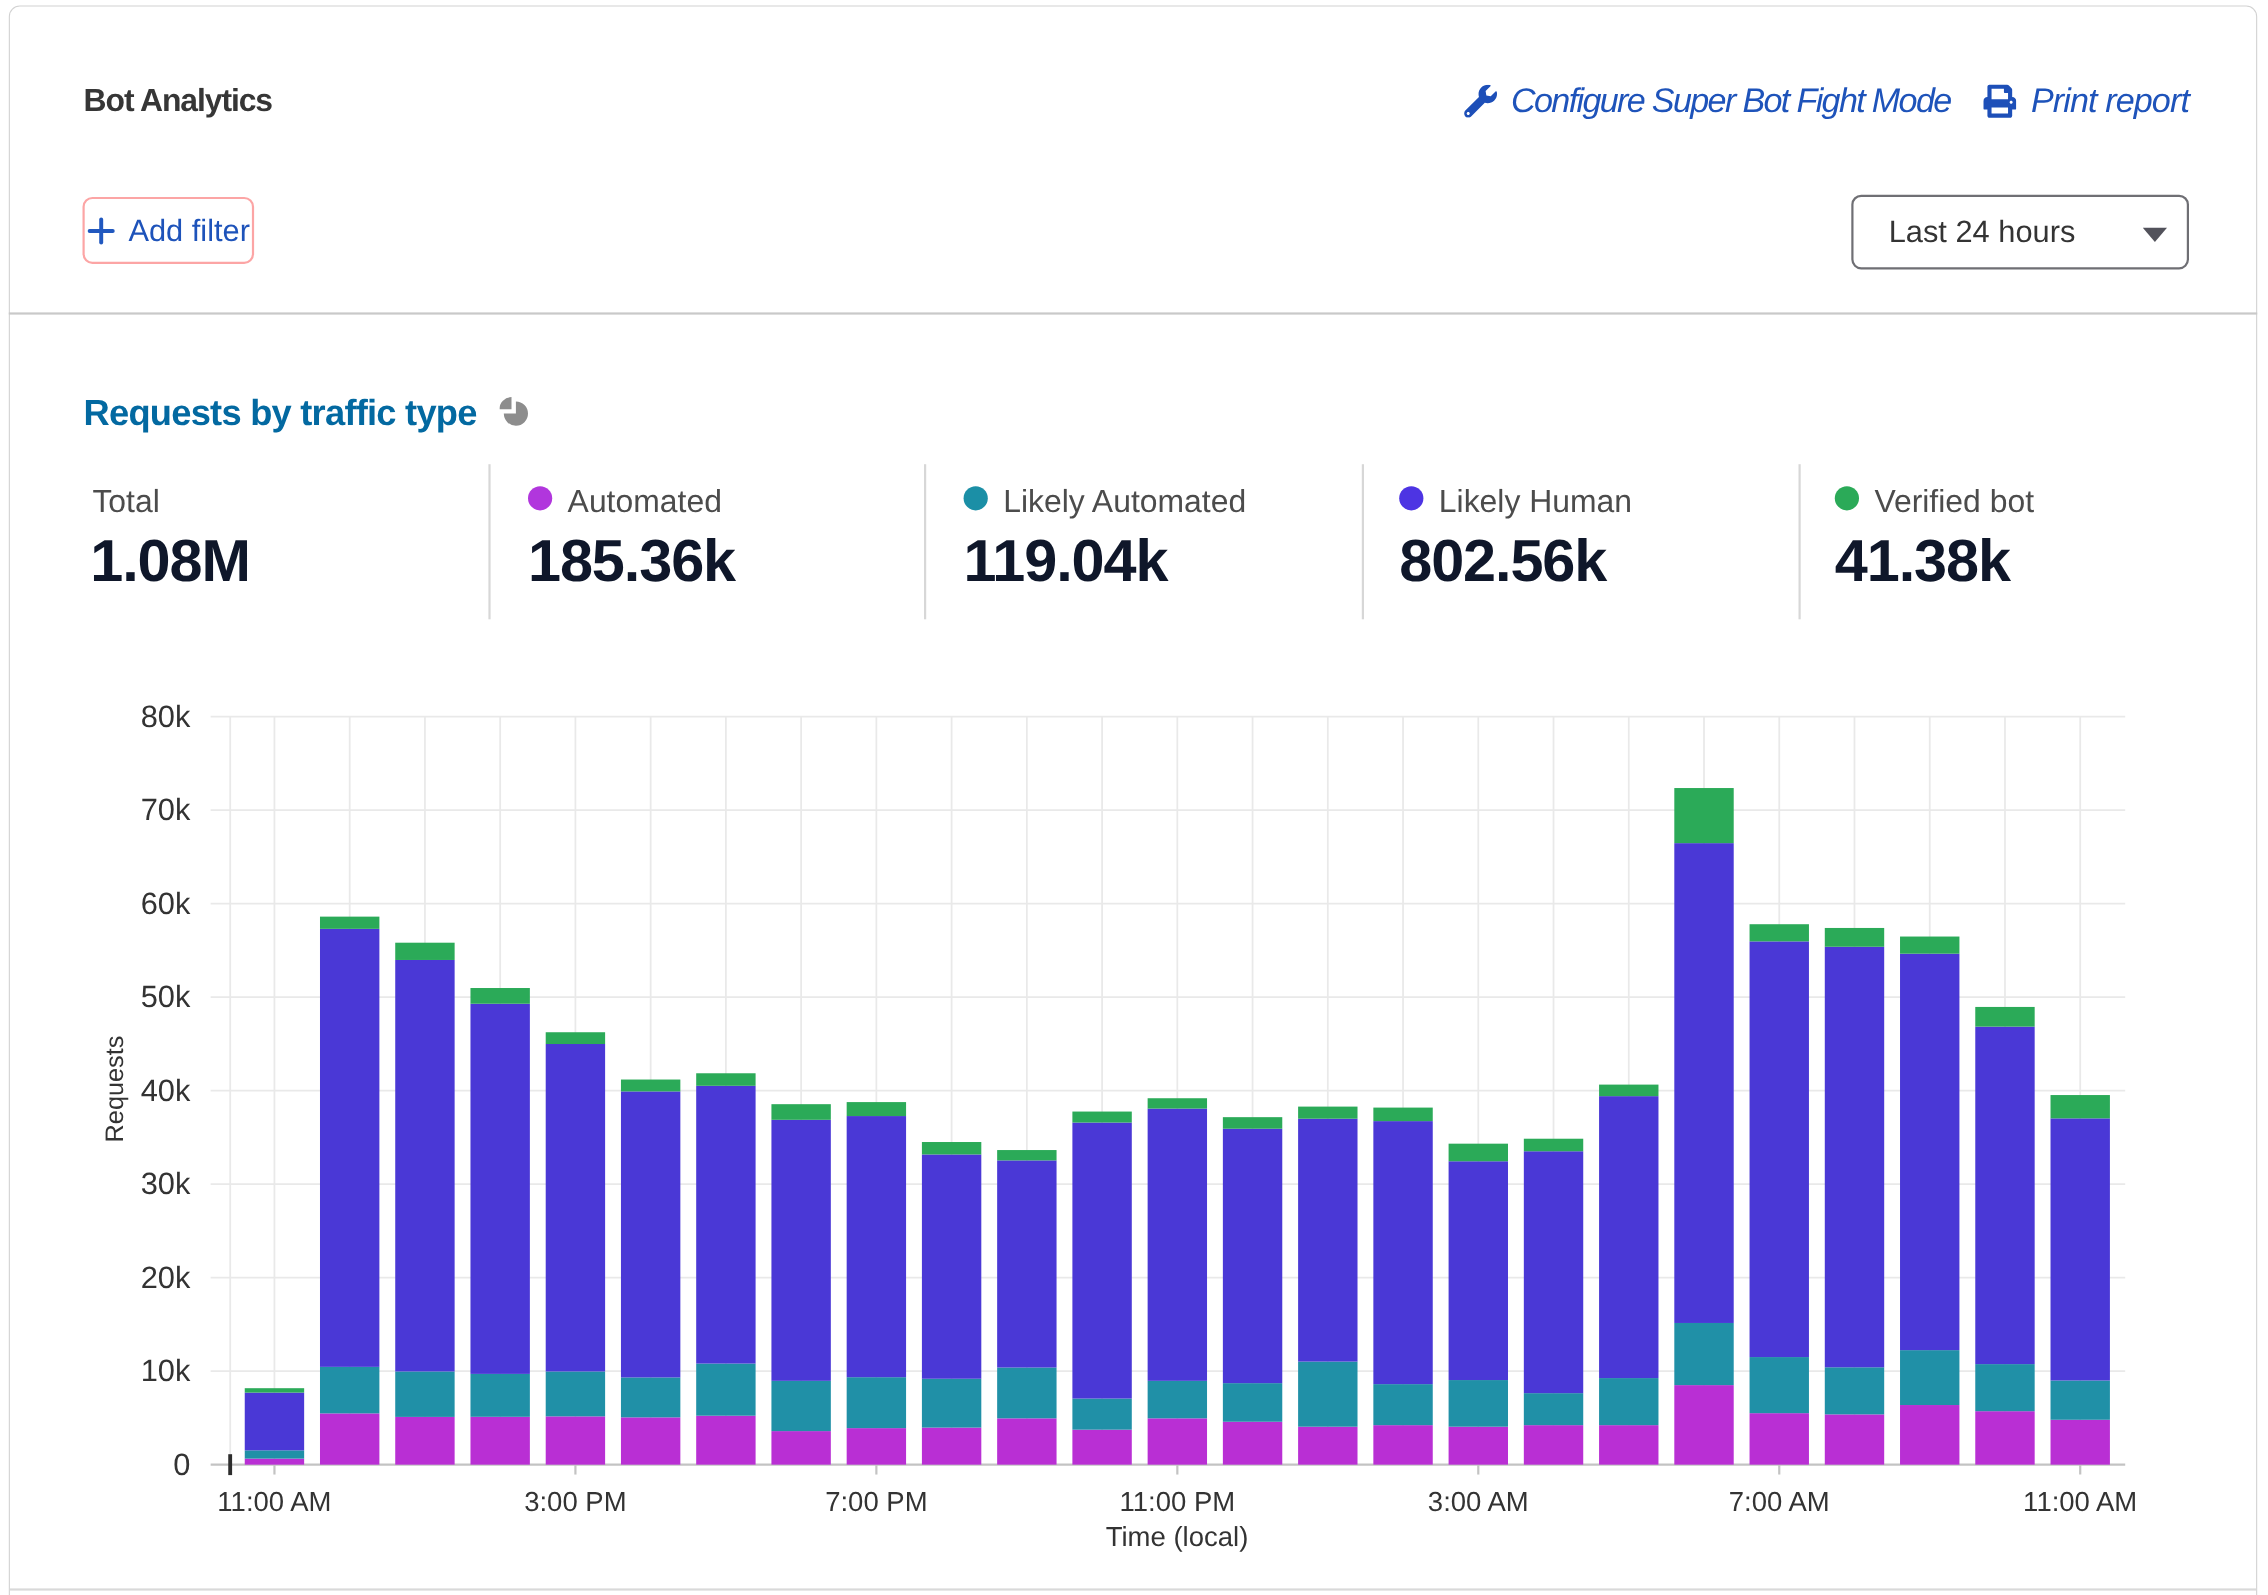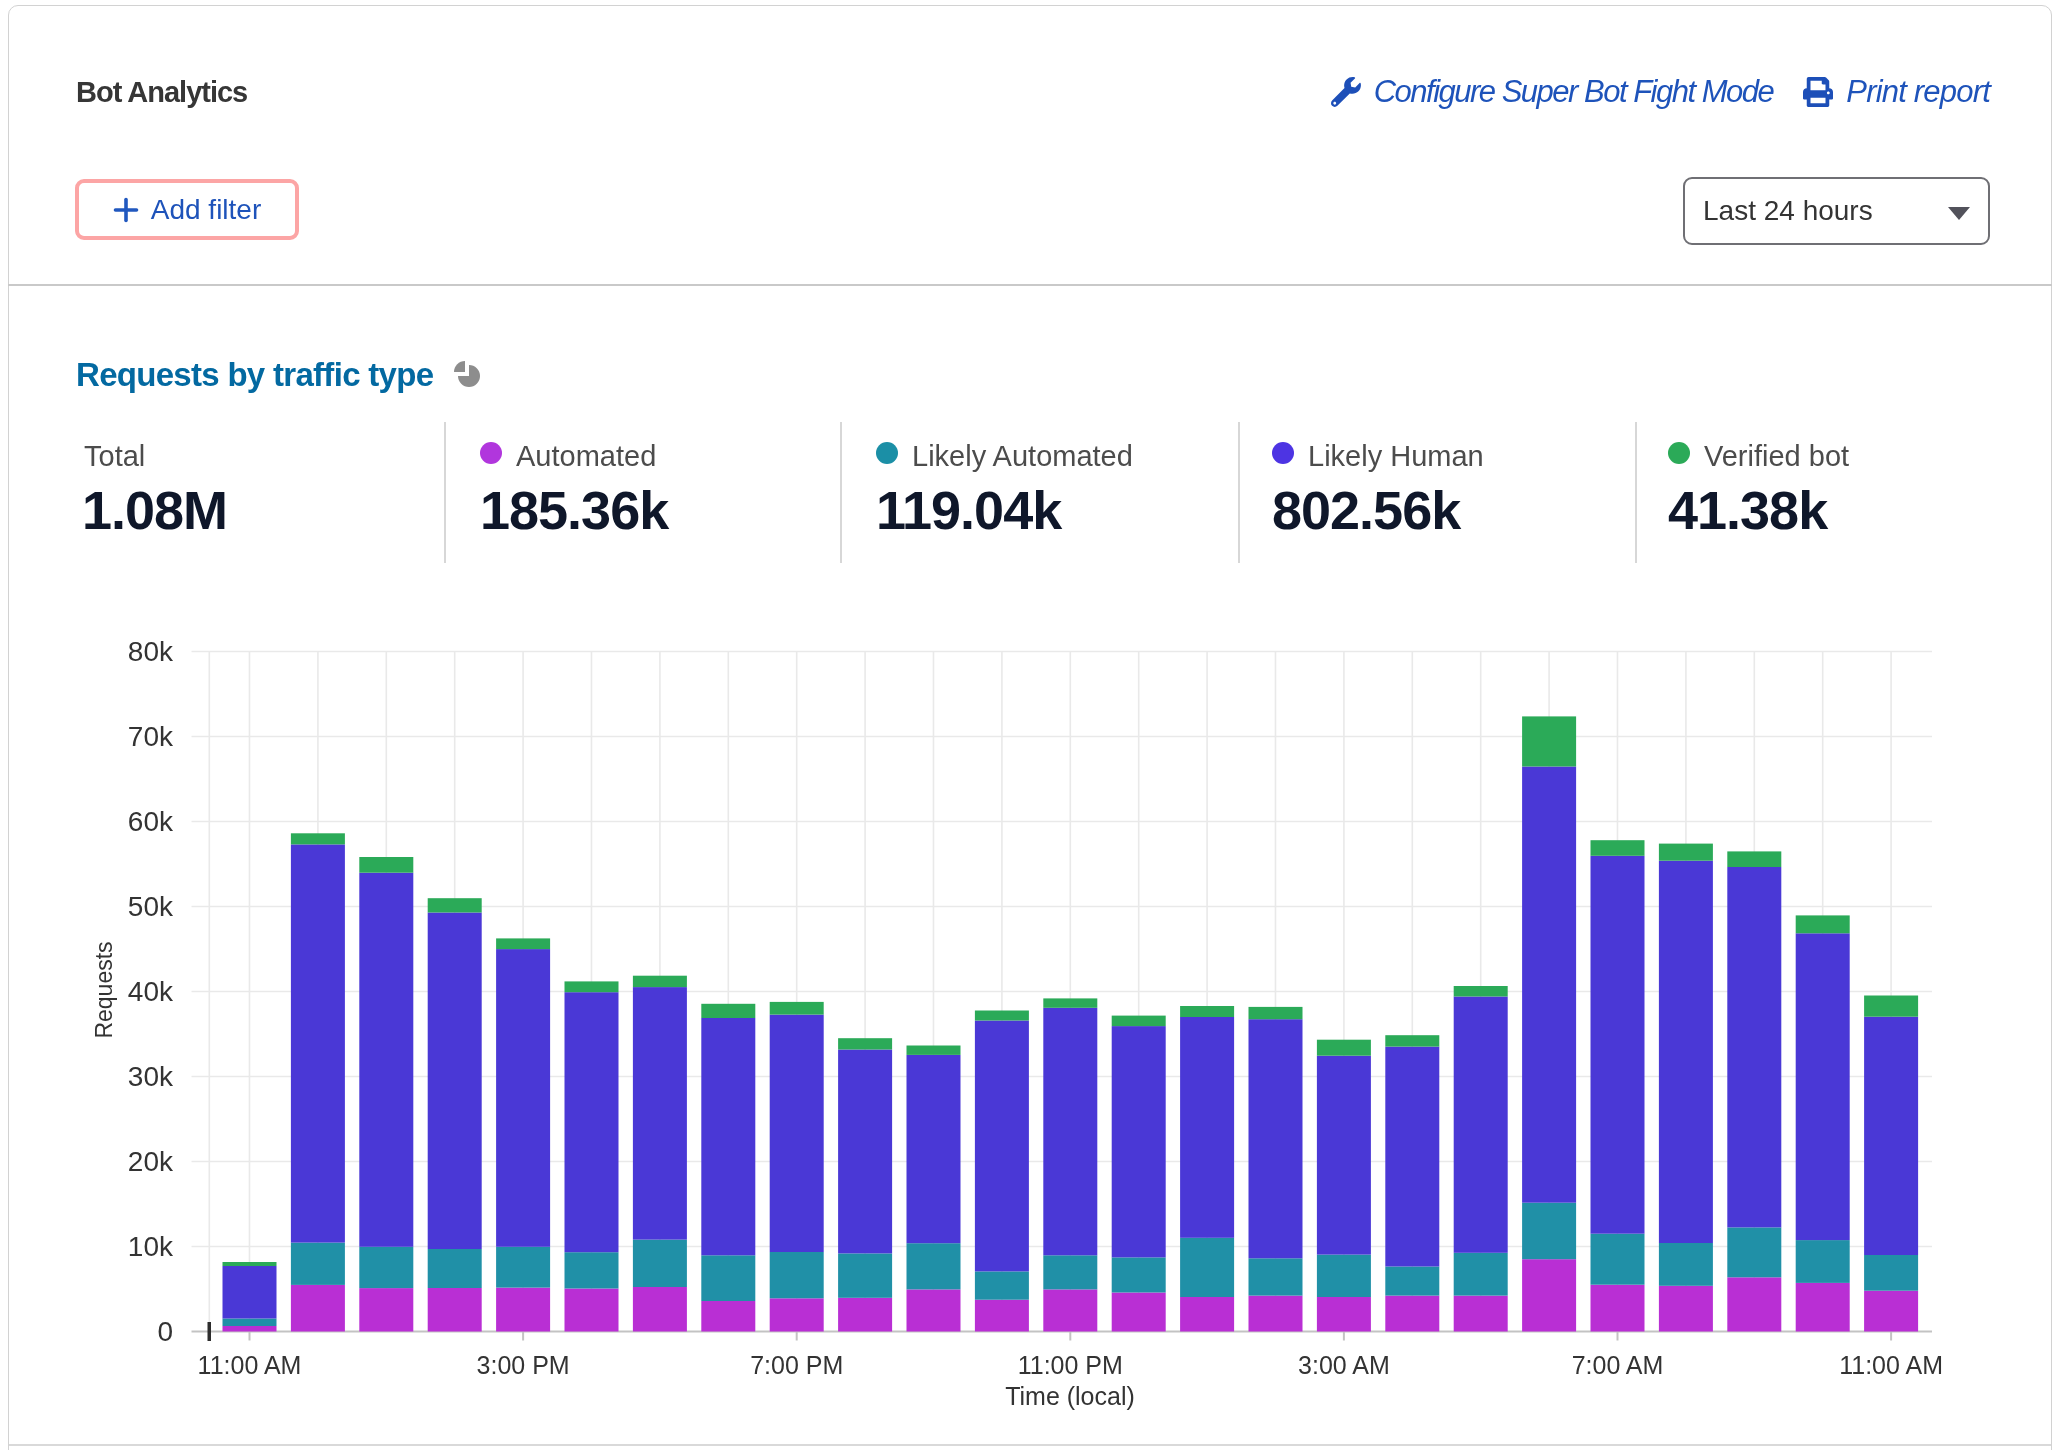--- a/index.html
+++ b/index.html
@@ -7,26 +7,26 @@
   font-family:"Liberation Sans", sans-serif; position:relative; overflow:hidden; }
 .card { position:absolute; left:8px; top:5px; width:2044px; height:1500px;
   border:1.5px solid #d2d2d2; border-radius:10px; background:#fff; }
 .hdiv { position:absolute; left:8px; top:284px; width:2044px; height:1.5px; background:#c9c9c9; }
 .botline { position:absolute; left:9px; top:1444px; width:2042px; height:1.5px; background:#d9d9d9; }
 .title { position:absolute; left:76px; top:76px; font-size:29px; font-weight:700;
   color:#363636; letter-spacing:-1px; }
 .links { position:absolute; top:74px; right:72px; display:flex; gap:30px;
   color:#1e53ba; font-size:31px; align-items:center; }
 .links .item { display:flex; align-items:center; gap:13px;font-style:italic; }
-.addfilter { position:absolute; left:75px; top:179px; width:224px; height:61px;
-  border:4px solid #fca5a5; border-radius:9px; display:flex; align-items:center;
+.addfilter { position:absolute; left:75px; top:179px; width:156px; height:61px;
+  border:2px solid #fca5a5; border-radius:9px; display:flex; align-items:center;
   justify-content:center; gap:12px; color:#1e53ba; font-size:28px; }
 .dropdown { position:absolute; left:1683px; top:177px; width:307px; height:68px;
   border:2px solid #6f6f74; border-radius:9px; display:flex; align-items:center;
-  color:#343434; font-size:28px; padding-left:18px; }
+  color:#343434; font-size:28px; padding-left:32px; }
 .caret { position:absolute; right:18px; top:28px; width:0; height:0;
   border-left:11px solid transparent; border-right:11px solid transparent;
   border-top:13px solid #52525b; }
 .sectitle { position:absolute; left:76px; top:356px; font-size:33px; font-weight:700;
   color:#0369a1; letter-spacing:-0.7px; }
 .pieicon { position:absolute; left:454px; top:361px; }
 .slabel { position:absolute; top:440px; font-size:29px; color:#4c4c4c; }
 .svalue { position:absolute; top:479px; font-size:54px; font-weight:700;
   color:#0f172a; letter-spacing:-1px; }
 .dot { position:absolute; top:442px; width:22px; height:22px; border-radius:50%; }

